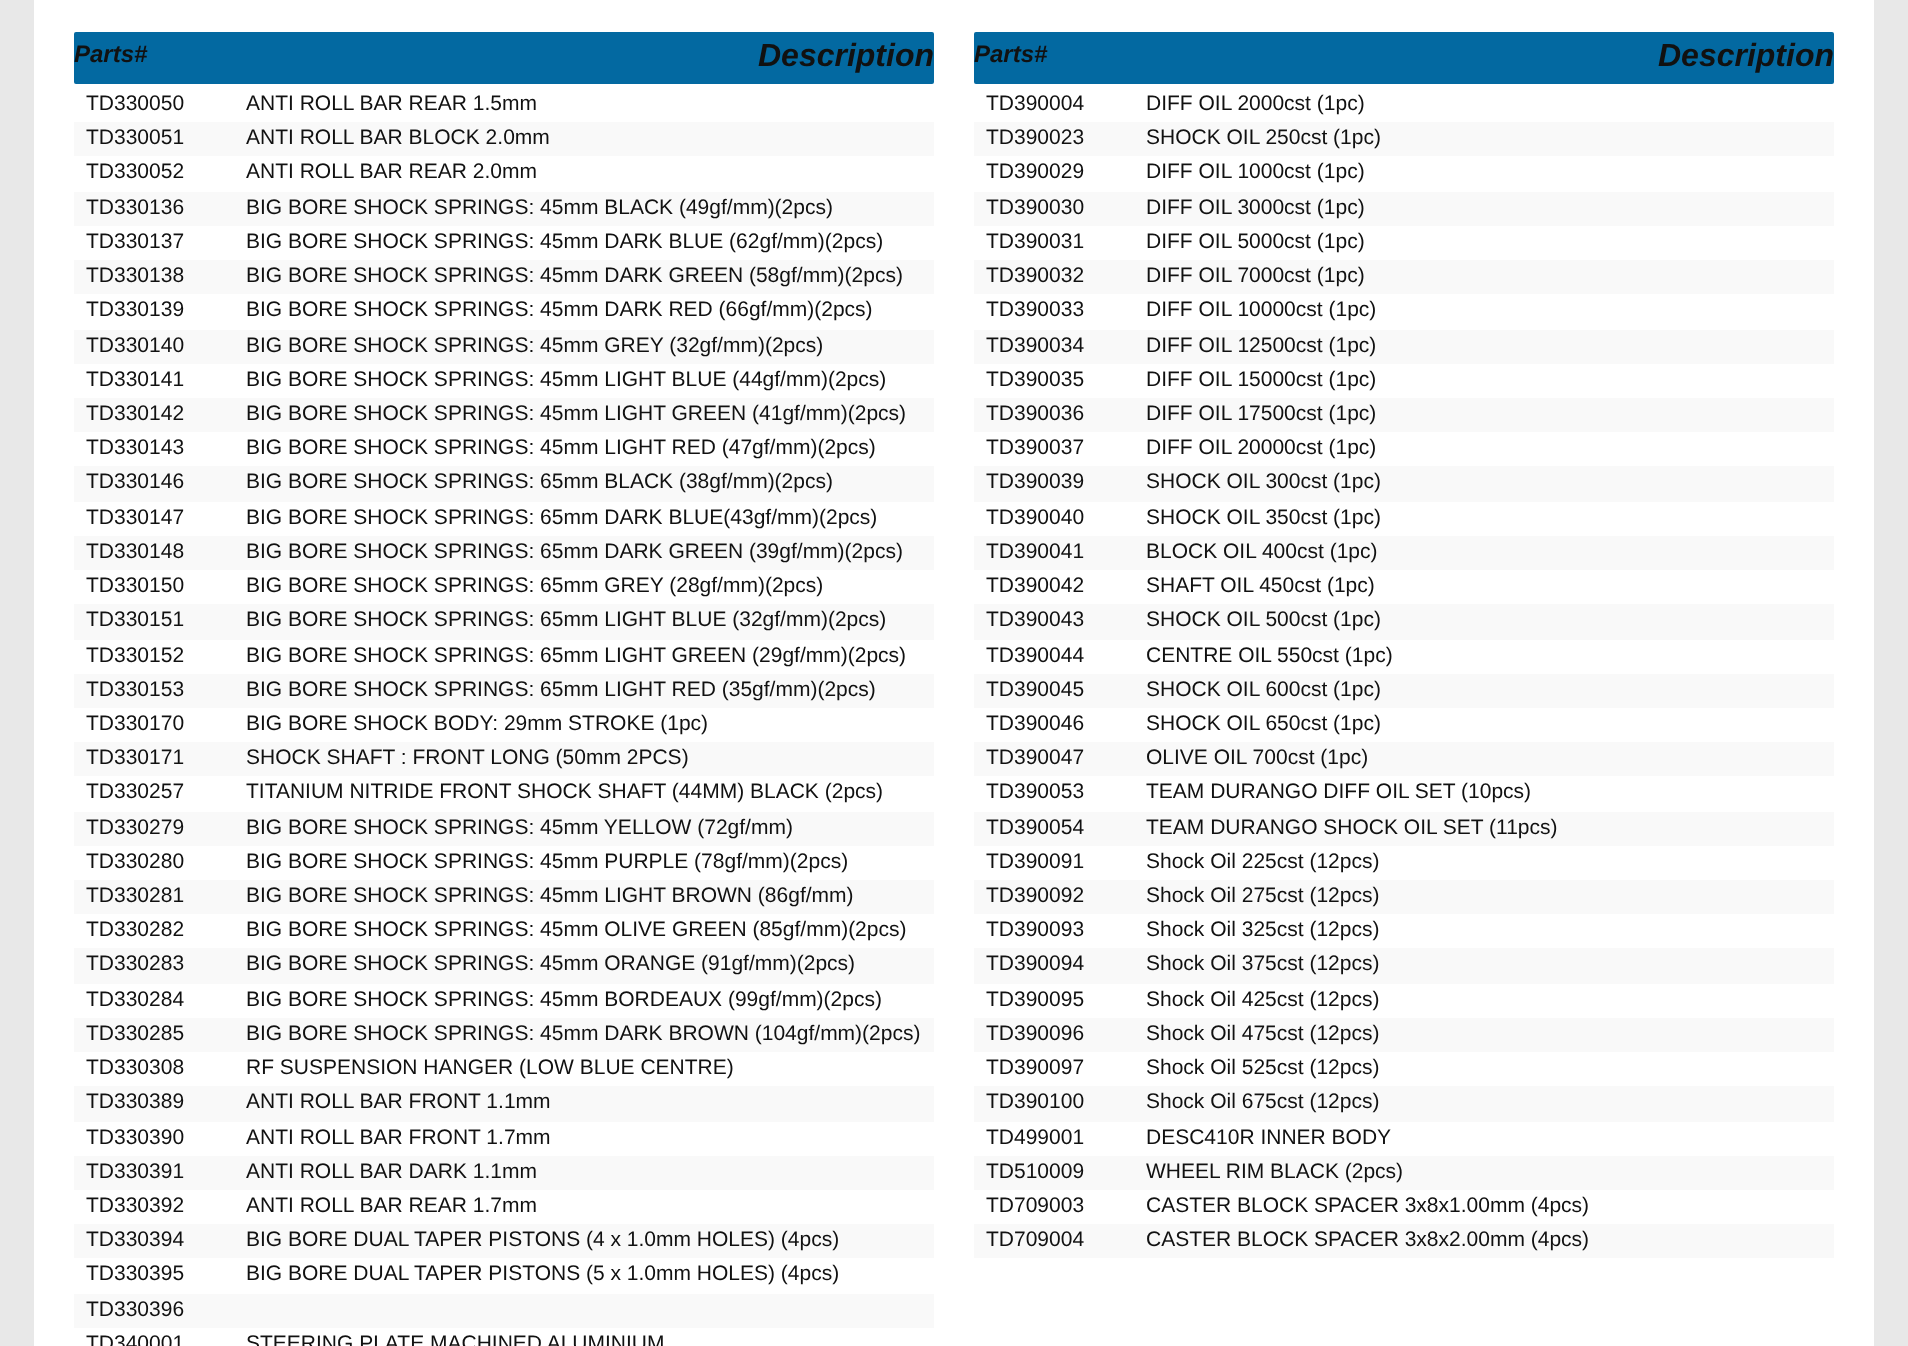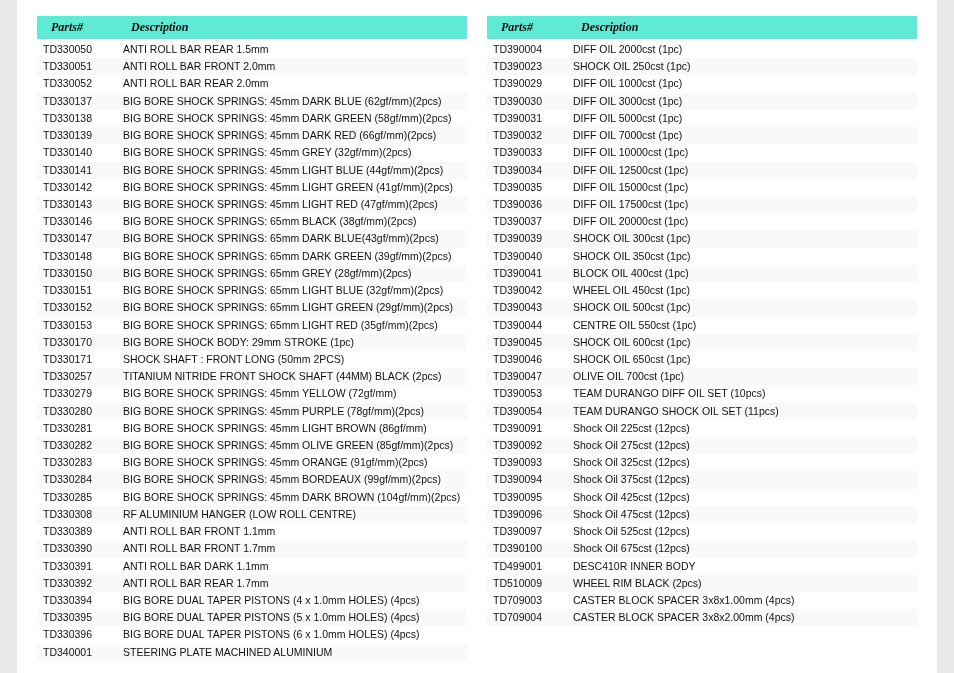--- a/index.html
+++ b/index.html
@@ -21,39 +21,39 @@
     }
     .table-container {
       display: flex;
       gap: 20px;
     }
     .column {
       flex: 1;
     }
     .header-row {
       display: flex;
-      background: #5eead4;
-      padding: 4px 14px;
+      background: #0369a1;
+      padding: 4px 0;
       margin-bottom: 2px;
       border-radius: 1px;
-      font-family: Liberation Serif, serif;
     }
     .header-parts {
       width: 80px;
       font-weight: bold;
       font-style: italic;
       font-size: 12px;
       color: #111;
     }
     .header-desc {
       flex: 1;
       font-weight: bold;
       font-style: italic;
-      font-size: 12px;
+      font-size: 16px;
       color: #111;
+      text-align: right;
     }
     .data-row {
       display: flex;
       padding: 1px 6px;
       line-height: 1.45;
     }
     .data-row:nth-child(even) {
       background: #f9f9f9;
     }
     .parts-num {
@@ -79,27 +79,31 @@
         <span class="header-parts">Parts#</span>
         <span class="header-desc">Description</span>
       </div>
       <div id="left-rows">
           <div class="data-row">
             <span class="parts-num">TD330050</span>
             <span class="parts-desc">ANTI ROLL BAR REAR 1.5mm</span>
           </div>
           <div class="data-row">
             <span class="parts-num">TD330051</span>
-            <span class="parts-desc">ANTI ROLL BAR FRONT 2.0mm</span>
+            <span class="parts-desc">ANTI ROLL BAR BLOCK 2.0mm</span>
           </div>
           <div class="data-row">
             <span class="parts-num">TD330052</span>
             <span class="parts-desc">ANTI ROLL BAR REAR 2.0mm</span>
           </div>
           <div class="data-row">
+            <span class="parts-num">TD330136</span>
+            <span class="parts-desc">BIG BORE SHOCK SPRINGS: 45mm BLACK (49gf/mm)(2pcs)</span>
+          </div>
+          <div class="data-row">
             <span class="parts-num">TD330137</span>
             <span class="parts-desc">BIG BORE SHOCK SPRINGS: 45mm DARK BLUE (62gf/mm)(2pcs)</span>
           </div>
           <div class="data-row">
             <span class="parts-num">TD330138</span>
             <span class="parts-desc">BIG BORE SHOCK SPRINGS: 45mm DARK GREEN (58gf/mm)(2pcs)</span>
           </div>
           <div class="data-row">
             <span class="parts-num">TD330139</span>
             <span class="parts-desc">BIG BORE SHOCK SPRINGS: 45mm DARK RED (66gf/mm)(2pcs)</span>
@@ -183,21 +187,21 @@
           <div class="data-row">
             <span class="parts-num">TD330284</span>
             <span class="parts-desc">BIG BORE SHOCK SPRINGS: 45mm BORDEAUX (99gf/mm)(2pcs)</span>
           </div>
           <div class="data-row">
             <span class="parts-num">TD330285</span>
             <span class="parts-desc">BIG BORE SHOCK SPRINGS: 45mm DARK BROWN (104gf/mm)(2pcs)</span>
           </div>
           <div class="data-row">
             <span class="parts-num">TD330308</span>
-            <span class="parts-desc">RF ALUMINIUM HANGER (LOW ROLL CENTRE)</span>
+            <span class="parts-desc">RF SUSPENSION HANGER (LOW BLUE CENTRE)</span>
           </div>
           <div class="data-row">
             <span class="parts-num">TD330389</span>
             <span class="parts-desc">ANTI ROLL BAR FRONT 1.1mm</span>
           </div>
           <div class="data-row">
             <span class="parts-num">TD330390</span>
             <span class="parts-desc">ANTI ROLL BAR FRONT 1.7mm</span>
           </div>
           <div class="data-row">
@@ -211,21 +215,20 @@
           <div class="data-row">
             <span class="parts-num">TD330394</span>
             <span class="parts-desc">BIG BORE DUAL TAPER PISTONS (4 x 1.0mm HOLES) (4pcs)</span>
           </div>
           <div class="data-row">
             <span class="parts-num">TD330395</span>
             <span class="parts-desc">BIG BORE DUAL TAPER PISTONS (5 x 1.0mm HOLES) (4pcs)</span>
           </div>
           <div class="data-row">
             <span class="parts-num">TD330396</span>
-            <span class="parts-desc">BIG BORE DUAL TAPER PISTONS (6 x 1.0mm HOLES) (4pcs)</span>
           </div>
           <div class="data-row">
             <span class="parts-num">TD340001</span>
             <span class="parts-desc">STEERING PLATE MACHINED ALUMINIUM</span>
           </div>
         </div>
     </div>
 
     <div class="column">
       <div class="header-row">
@@ -284,21 +287,21 @@
           <div class="data-row">
             <span class="parts-num">TD390040</span>
             <span class="parts-desc">SHOCK OIL 350cst (1pc)</span>
           </div>
           <div class="data-row">
             <span class="parts-num">TD390041</span>
             <span class="parts-desc">BLOCK OIL 400cst (1pc)</span>
           </div>
           <div class="data-row">
             <span class="parts-num">TD390042</span>
-            <span class="parts-desc">WHEEL OIL 450cst (1pc)</span>
+            <span class="parts-desc">SHAFT OIL 450cst (1pc)</span>
           </div>
           <div class="data-row">
             <span class="parts-num">TD390043</span>
             <span class="parts-desc">SHOCK OIL 500cst (1pc)</span>
           </div>
           <div class="data-row">
             <span class="parts-num">TD390044</span>
             <span class="parts-desc">CENTRE OIL 550cst (1pc)</span>
           </div>
           <div class="data-row">

